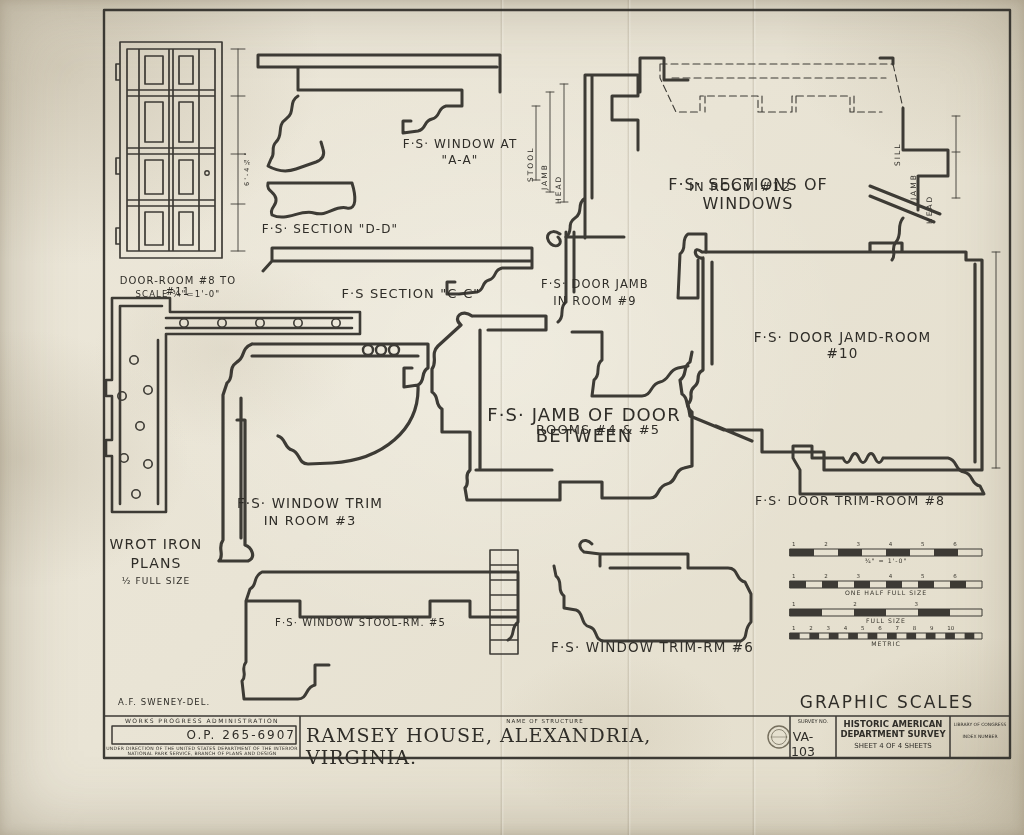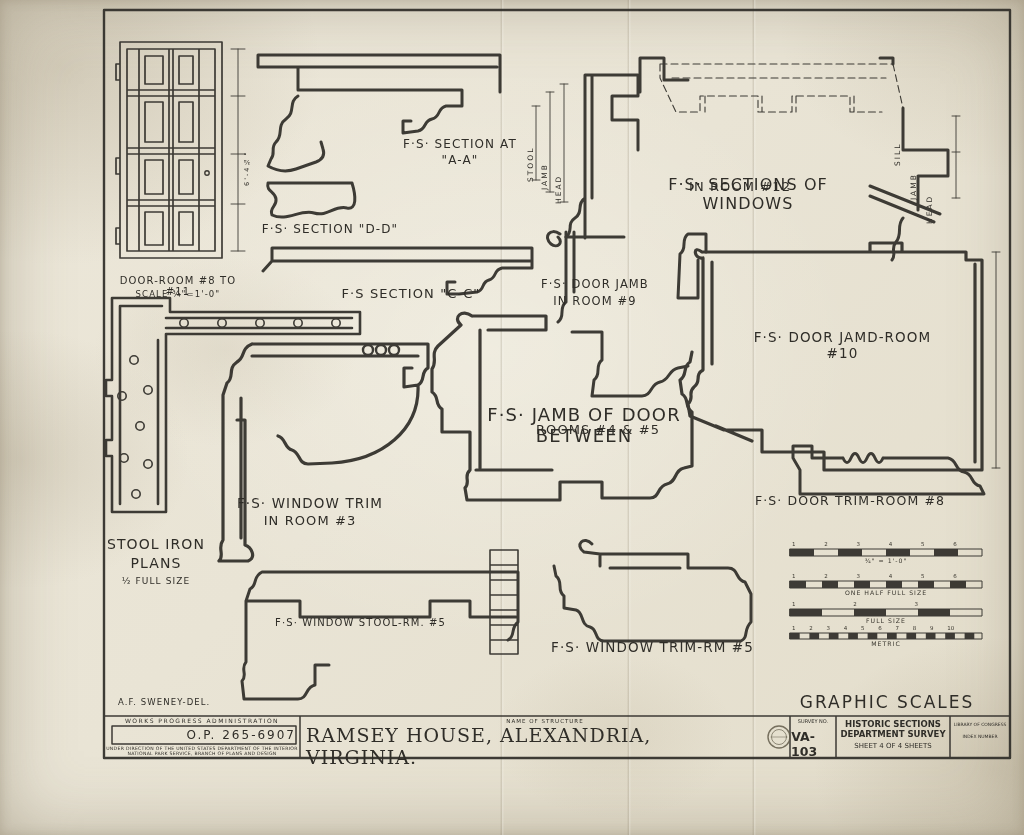--- a/index.html
+++ b/index.html
@@ -192,39 +192,39 @@
   <g>
     <path stroke-width="1.5" d="M104,716 H1010 M300,716 V758 M790,716 V758 M836,716 V758 M950,716 V758 M112,726 H296 V744 H112 Z"></path>
     <g stroke="#57503f" opacity="0.85">
       <circle cx="779" cy="737" r="11" stroke-width="1.4"></circle>
       <circle cx="779" cy="737" r="7.5" stroke-width="0.8"></circle>
       <path d="M771,737 H787" stroke-width="0.6"></path>
     </g>
   </g>
 </svg>
 
-<div class="lbl c" style="left:402px;top:137px;width:116px;font-size:12px">F·S· SECTION AT</div>
+<div class="lbl c" style="left:402px;top:137px;width:116px;font-size:12px">F·S· WINDOW AT</div>
 <div class="lbl c" style="left:402px;top:153px;width:116px;font-size:12px">"A-A"</div>
 <div class="lbl c" style="left:260px;top:222px;width:140px;font-size:12px">F·S· SECTION "D-D"</div>
 <div class="lbl c" style="left:336px;top:286px;width:150px;font-size:13px">F·S SECTION "C-C"</div>
 <div class="lbl c" style="left:634px;top:175px;width:228px;font-size:16px">F·S· SECTIONS OF WINDOWS</div>
 <div class="lbl c" style="left:626px;top:179px;width:228px;font-size:13px">IN ROOM #12</div>
 <div class="lbl c" style="left:534px;top:277px;width:122px;font-size:11.5px">F·S· DOOR JAMB</div>
 <div class="lbl c" style="left:534px;top:294px;width:122px;font-size:11.5px">IN ROOM #9</div>
 <div class="lbl c" style="left:740px;top:329px;width:205px;font-size:13.5px">F·S· DOOR JAMD-ROOM #10</div>
 <div class="lbl c" style="left:478px;top:404px;width:212px;font-size:18px">F·S· JAMB OF DOOR BETWEEN</div>
 <div class="lbl c" style="left:478px;top:422px;width:240px;font-size:13px">ROOMS #4 &amp; #5</div>
 <div class="lbl c" style="left:750px;top:493px;width:200px;font-size:12.5px">F·S· DOOR TRIM-ROOM #8</div>
 <div class="lbl c" style="left:226px;top:495px;width:168px;font-size:13.5px">F·S· WINDOW TRIM</div>
 <div class="lbl c" style="left:226px;top:513px;width:168px;font-size:13px">IN ROOM #3</div>
 <div class="lbl c" style="left:238px;top:617px;width:245px;font-size:10px">F·S· WINDOW STOOL-RM. #5</div>
-<div class="lbl c" style="left:550px;top:639px;width:205px;font-size:13.5px">F·S· WINDOW TRIM-RM #5</div>
+<div class="lbl c" style="left:550px;top:639px;width:205px;font-size:13.5px">F·S· WINDOW TRIM-RM #6</div>
 <div class="lbl c" style="left:108px;top:275px;width:140px;font-size:10px">DOOR-ROOM #8 TO #11</div>
 <div class="lbl c" style="left:108px;top:289px;width:140px;font-size:8.5px">SCALE ¾"=1'-0"</div>
-<div class="lbl c" style="left:98px;top:536px;width:116px;font-size:14px">STOOL IRON</div>
+<div class="lbl c" style="left:98px;top:536px;width:116px;font-size:14px">WROT IRON</div>
 <div class="lbl c" style="left:98px;top:555px;width:116px;font-size:14px">PLANS</div>
 <div class="lbl c" style="left:98px;top:576px;width:116px;font-size:9px">½ FULL SIZE</div>
 <div class="lbl" style="left:118px;top:697px;font-size:8.5px">A.F. SWENEY-DEL.</div>
 
 <div class="vert" style="left:526px;top:116px;height:66px">STOOL</div>
 <div class="vert" style="left:540px;top:132px;height:58px">JAMB</div>
 <div class="vert" style="left:554px;top:146px;height:58px">HEAD</div>
 <div class="vert" style="left:893px;top:120px;height:46px">SILL</div>
 <div class="vert" style="left:909px;top:148px;height:52px">JAMB</div>
 <div class="vert" style="left:925px;top:168px;height:56px">HEAD</div>
@@ -240,18 +240,18 @@
 <div class="sclbl" style="left:790px;top:640px;width:192px">METRIC</div>
 <div class="lbl c" style="left:798px;top:692px;width:178px;font-size:17px;letter-spacing:2px">GRAPHIC SCALES</div>
 
 <div class="tb" style="left:106px;top:717px;width:192px;text-align:center;font-size:6px;letter-spacing:1.5px">WORKS PROGRESS ADMINISTRATION</div>
 <div class="tb" style="left:112px;top:728px;width:184px;text-align:right;font-size:12px;letter-spacing:2px">O.P. 265-6907</div>
 <div class="tb" style="left:106px;top:745.5px;width:192px;text-align:center;font-size:4.6px;letter-spacing:.3px">UNDER DIRECTION OF THE UNITED STATES DEPARTMENT OF THE INTERIOR</div>
 <div class="tb" style="left:106px;top:751px;width:192px;text-align:center;font-size:4.6px;letter-spacing:.3px">NATIONAL PARK SERVICE, BRANCH OF PLANS AND DESIGN</div>
 <div class="tb" style="left:302px;top:717.5px;width:486px;text-align:center;font-size:5.5px;letter-spacing:1px">NAME OF STRUCTURE</div>
 <div class="tb serif" style="left:306px;top:724px;width:456px;text-align:left;font-size:19px;letter-spacing:1px">RAMSEY HOUSE, ALEXANDRIA, VIRGINIA.</div>
 <div class="tb" style="left:791px;top:717.5px;width:44px;text-align:center;font-size:5px">SURVEY NO.</div>
-<div class="tb" style="left:791px;top:729px;width:24px;text-align:center;font-size:12.5px;font-weight:700">VA-103</div>
-<div class="tb" style="left:838px;top:719px;width:110px;text-align:center;font-size:8.5px;font-weight:700">HISTORIC SECTIONS</div>
+<div class="tb" style="left:791px;top:729px;width:24px;text-align:center;font-size:12.5px;font-weight:400">VA-103</div>
+<div class="tb" style="left:838px;top:719px;width:110px;text-align:center;font-size:8.5px;font-weight:700">HISTORIC AMERICAN</div>
 <div class="tb" style="left:838px;top:729px;width:110px;text-align:center;font-size:8.5px;font-weight:700">DEPARTMENT SURVEY</div>
 <div class="tb" style="left:838px;top:742px;width:110px;text-align:center;font-size:7px">SHEET 4 OF 4 SHEETS</div>
 <div class="tb" style="left:952px;top:722px;width:56px;text-align:center;font-size:4.5px">LIBRARY OF CONGRESS</div>
 <div class="tb" style="left:952px;top:734px;width:56px;text-align:center;font-size:4.5px">INDEX NUMBER</div>
 
 </body></html>

